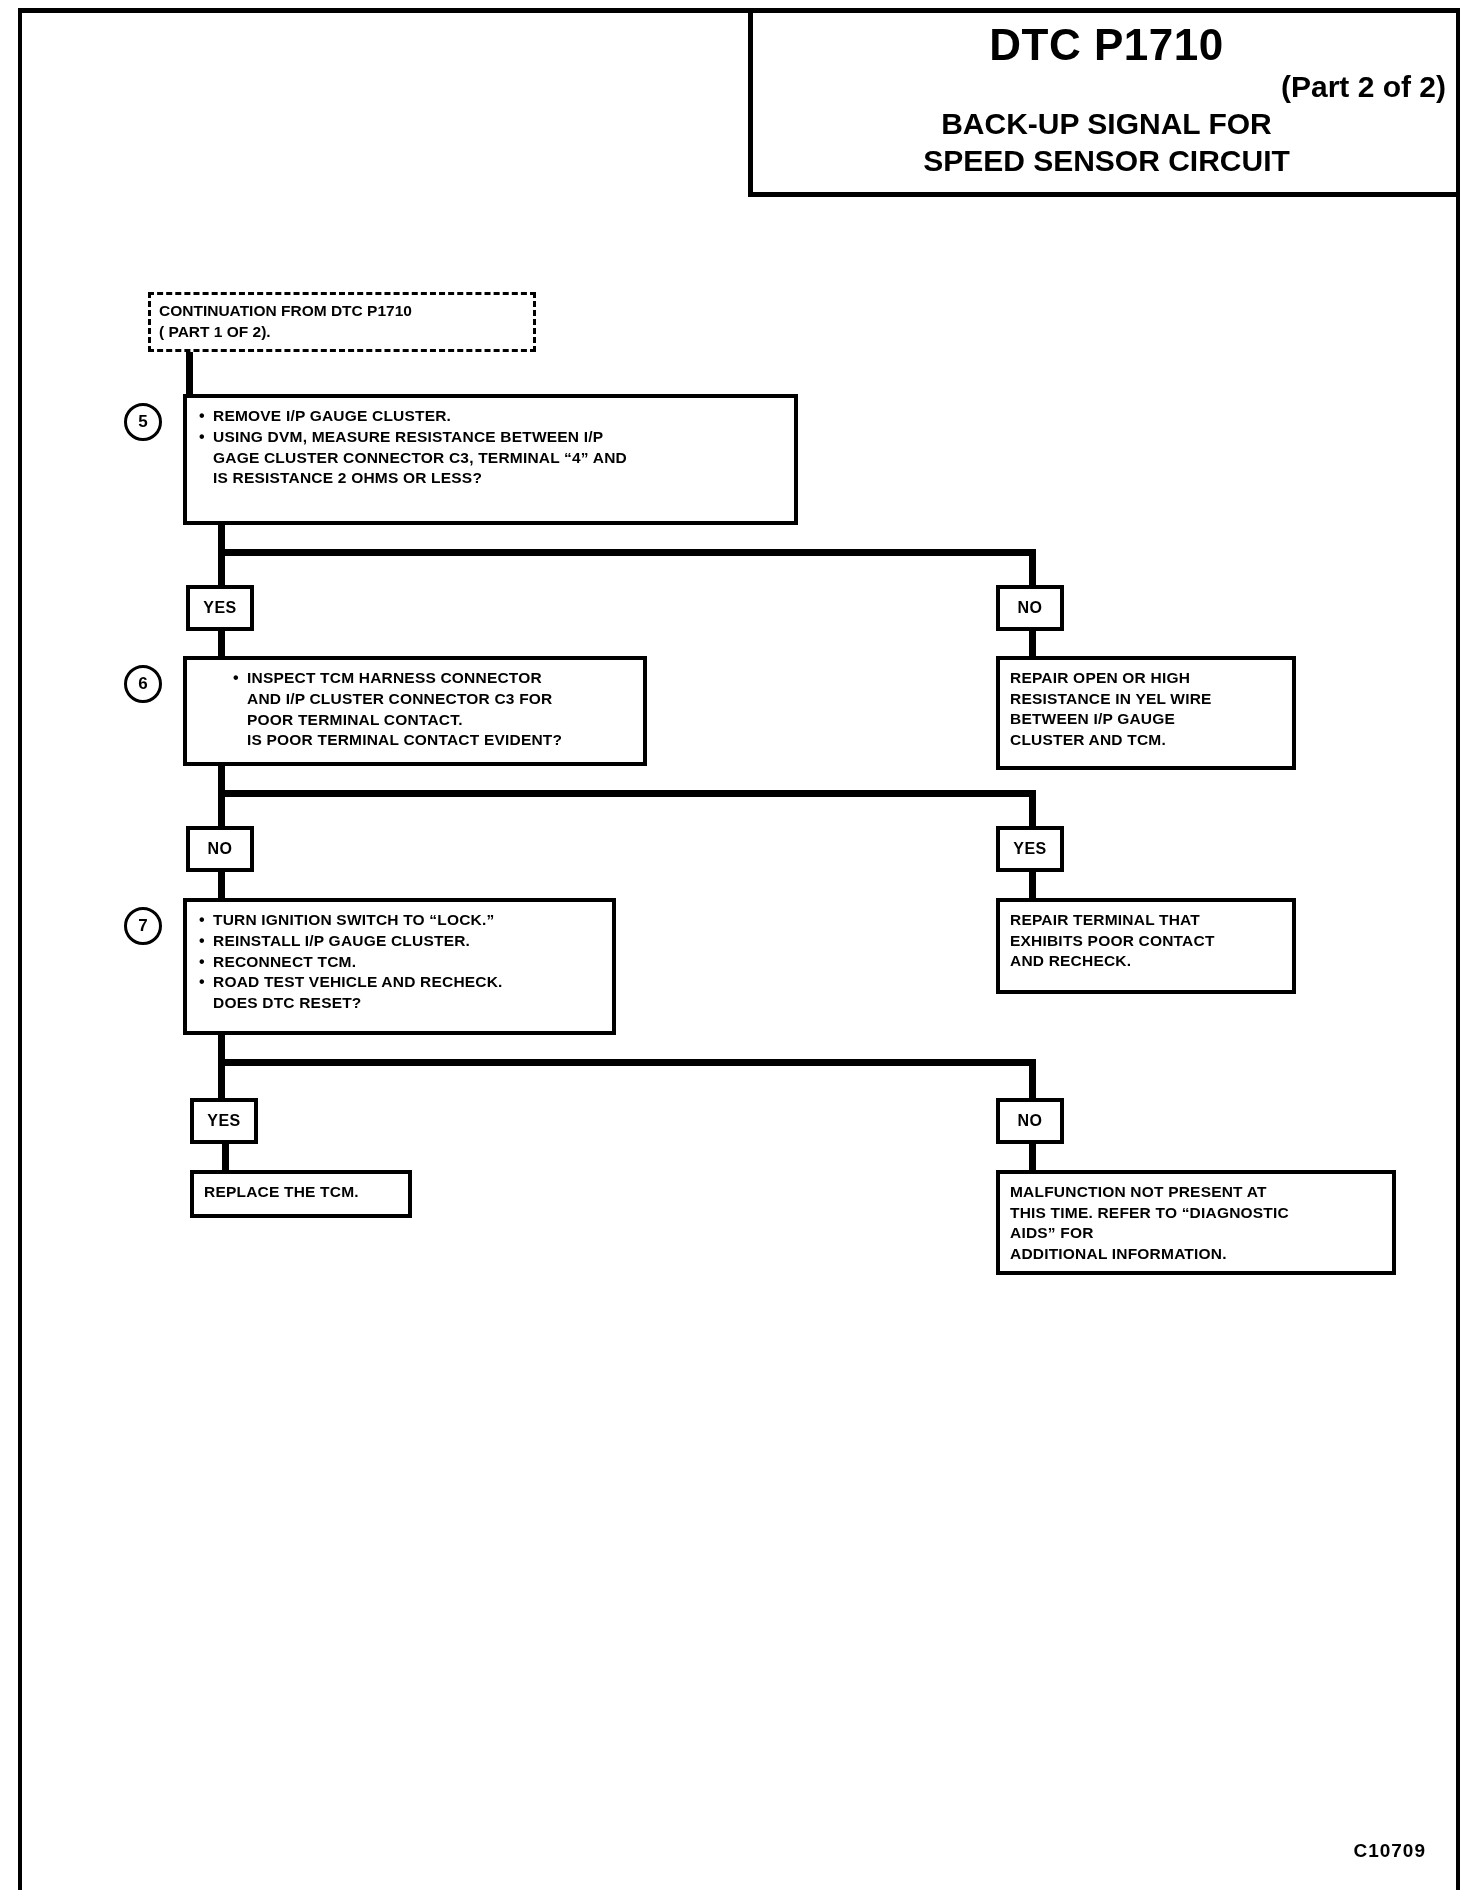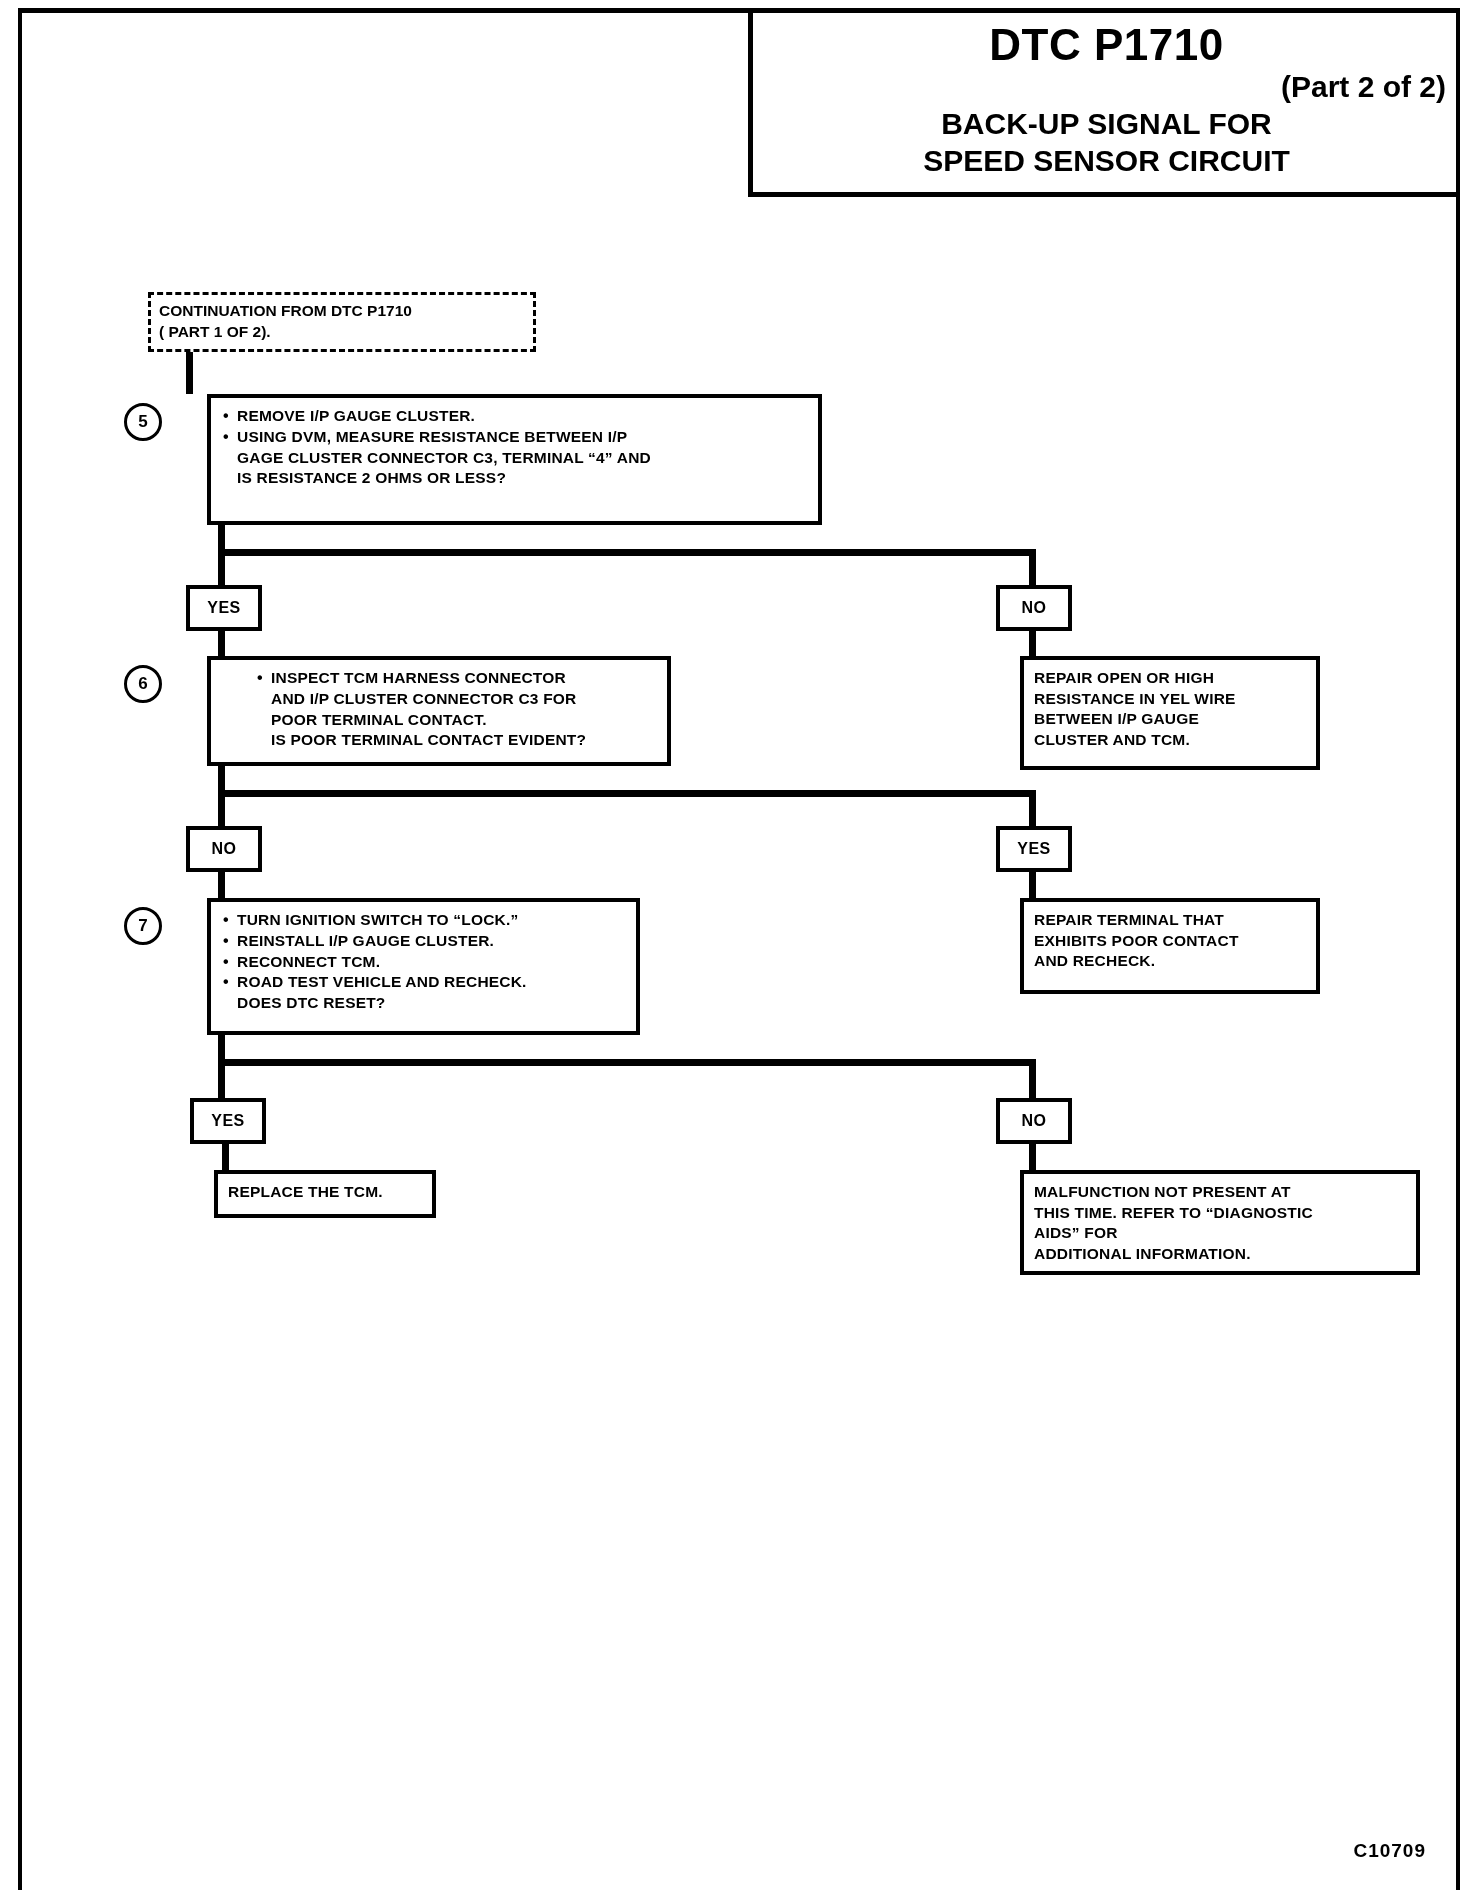--- a/index.html
+++ b/index.html
@@ -78,21 +78,20 @@
   }
   .node .txt {
     font-size: 15.5px;
     font-weight: bold;
     line-height: 1.33;
     letter-spacing: 0.2px;
     white-space: pre-line;
   }
   .node.pad {
     padding: 8px 10px 8px 10px;
-    margin-left: 24px;
   }
   .bullets {
     list-style: none;
     margin: 0; padding: 0;
   }
   .bullets li {
     position: relative;
     padding-left: 16px;
     font-size: 15.5px;
     font-weight: bold;
@@ -134,21 +133,21 @@
     display: flex;
     align-items: center;
     justify-content: center;
     font-size: 17px;
     font-weight: bold;
   }
 
   
   .yn {
     position: absolute;
-    width: 76px; height: 46px;
+    width: 68px; height: 46px;
     border: 4px solid #000;
     background: #fff;
     display: flex;
     align-items: center;
     justify-content: center;
     font-size: 16px;
     font-weight: bold;
     letter-spacing: 0.5px;
   }
 

